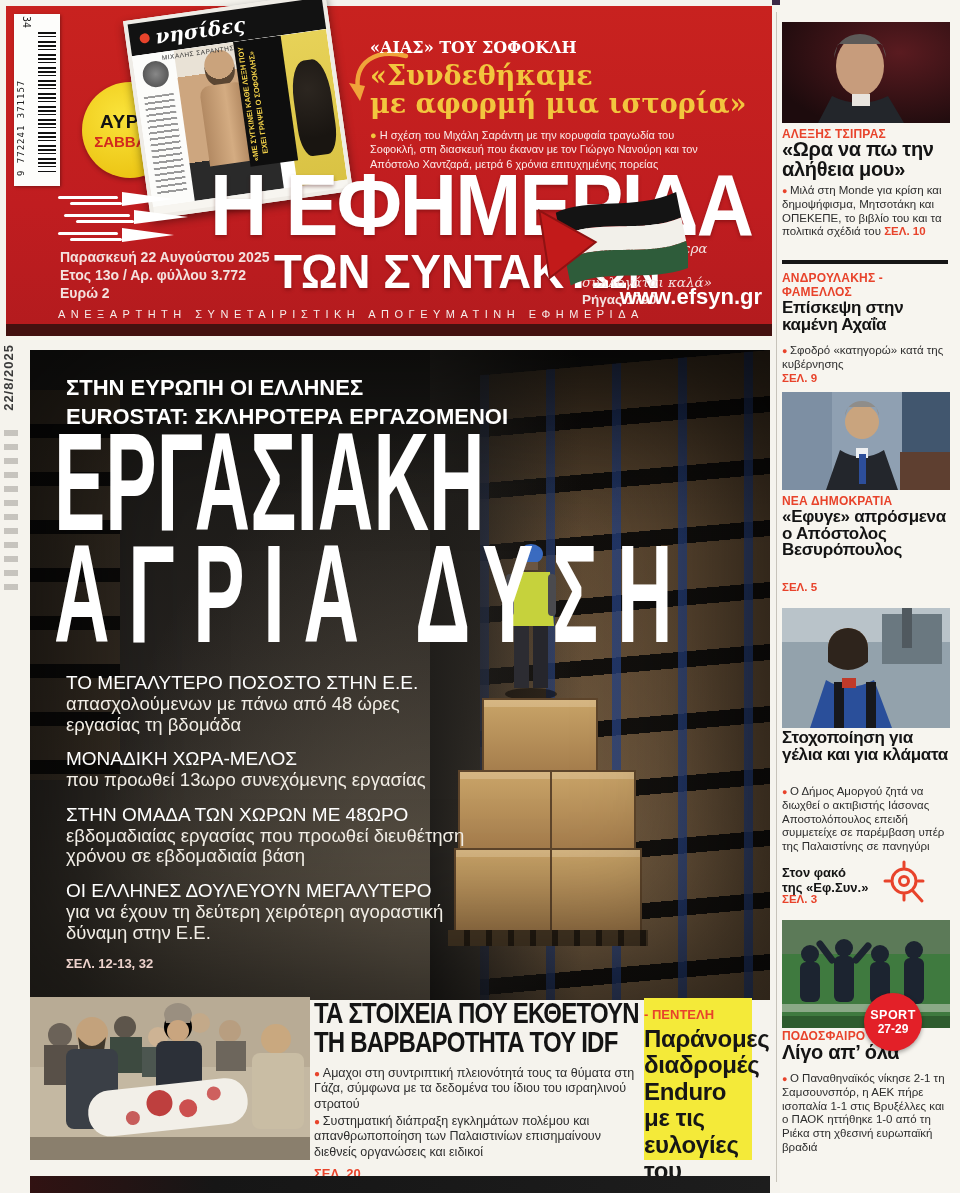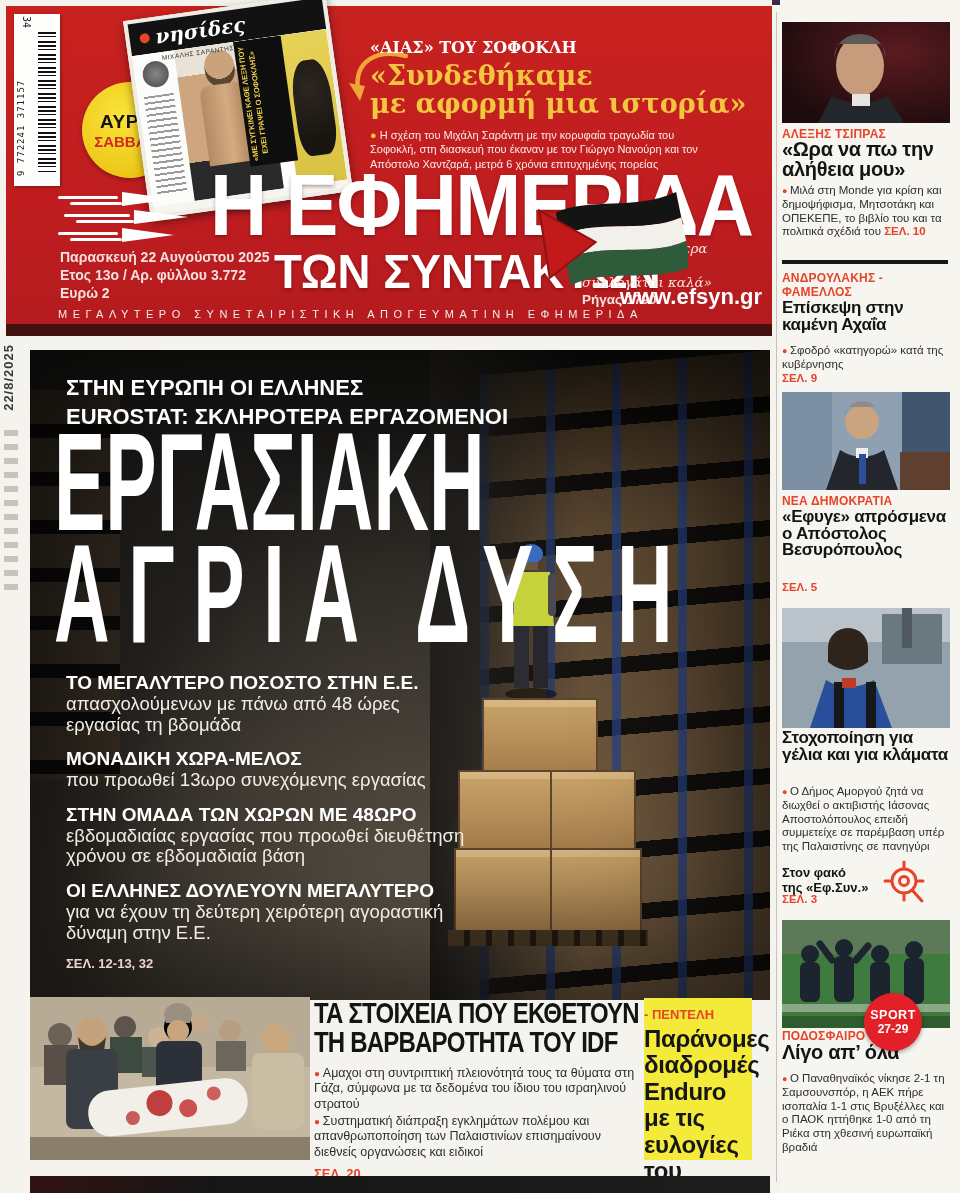--- a/index.html
+++ b/index.html
@@ -106,21 +106,21 @@
   .bx{position:absolute;background:linear-gradient(180deg,#c9a468,#a57d4c);border:2px solid #5e452b;
       box-shadow:inset 0 7px 0 rgba(255,240,210,.25);}
   .pallet{position:absolute;background:repeating-linear-gradient(90deg,#4a3a26 0 16px,#241c12 16px 22px);}
   .lead-kicker{position:absolute;left:36px;top:24px;color:#fff;font-size:22px;font-weight:bold;line-height:1.3;z-index:5;}
   .lead-h{position:absolute;left:24px;top:76px;color:#fff;font-weight:bold;z-index:5;transform:scaleX(.55);
           transform-origin:left top;line-height:.8;white-space:nowrap;}
   .lead-h .l1{font-size:140px;}
   .lead-h .l2{font-size:140px;letter-spacing:34px;}
   .lead-points{position:absolute;left:36px;top:322px;width:400px;z-index:5;}
   .pt{margin-bottom:13px;}
-  .pt .pl{display:block;font-size:19px;font-weight:bold;color:#fff;line-height:1.15;}
+  .pt .pl{display:block;font-size:19px;font-weight:normal;color:#fff;line-height:1.15;}
   .pt .ptx{display:block;font-size:18.5px;color:#f1ede5;line-height:1.12;}
   .lead-ref{font-size:13px;font-weight:bold;color:#eed3cd;margin-top:4px;}
 
   
   .gaza{position:absolute;left:30px;top:997px;width:280px;height:163px;overflow:hidden;background:#b3a48f;}
   .idf{position:absolute;left:314px;top:998px;width:330px;}
   .idf-h{font-size:30px;font-weight:bold;color:#141414;line-height:.98;letter-spacing:-1px;
          transform:scaleX(.8);transform-origin:left top;white-space:nowrap;}
   .idf-b{margin-top:9px;font-size:12.5px;color:#2d2d2d;line-height:1.25;}
   .idf-b .li{margin-bottom:1px;}
@@ -241,21 +241,21 @@
       <div>Ευρώ 2</div>
     </div>
 
     <div class="motto">
       <div>«Όποιος ελεύθερα συλλογάται,</div>
       <div><span>συλλογάται καλά»</span>
         <span class="auth">Ρήγας-1790</span></div>
     </div>
     <div class="site">www.efsyn.gr</div>
 
-    <div class="tagline">ΜΕΓΑΛΥΤΕΡΟ ΣΥΝΕΤΑΙΡΙΣΤΙΚΗ ΑΠΟΓΕΥΜΑΤΙΝΗ ΕΦΗΜΕΡΙΔΑ</div>
+    <div class="tagline">ΑΝΕΞΑΡΤΗΤΗ ΣΥΝΕΤΑΙΡΙΣΤΙΚΗ ΑΠΟΓΕΥΜΑΤΙΝΗ ΕΦΗΜΕΡΙΔΑ</div>
     <div class="maroonrule"></div>
   </div>
 
   <div class="lead">
     <div class="ware-floor"></div>
     <div class="rackR"></div>
     <div class="rackRposts"></div>
     <div class="rackfade"></div>
     <div class="rackL"></div>
 

